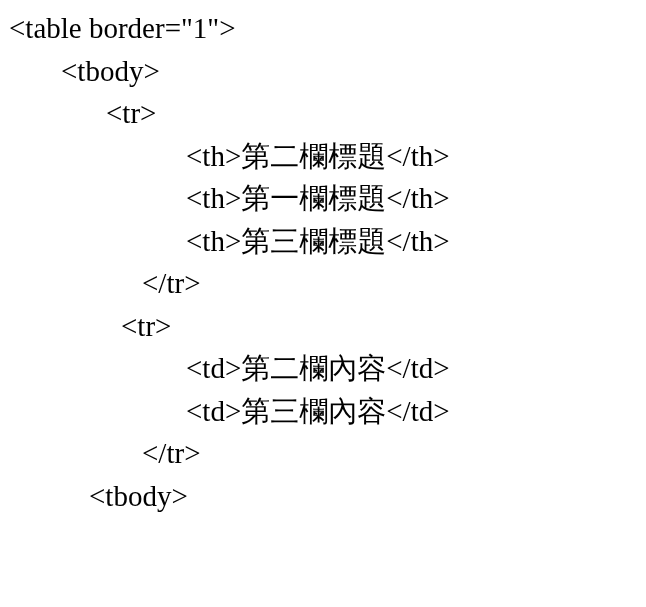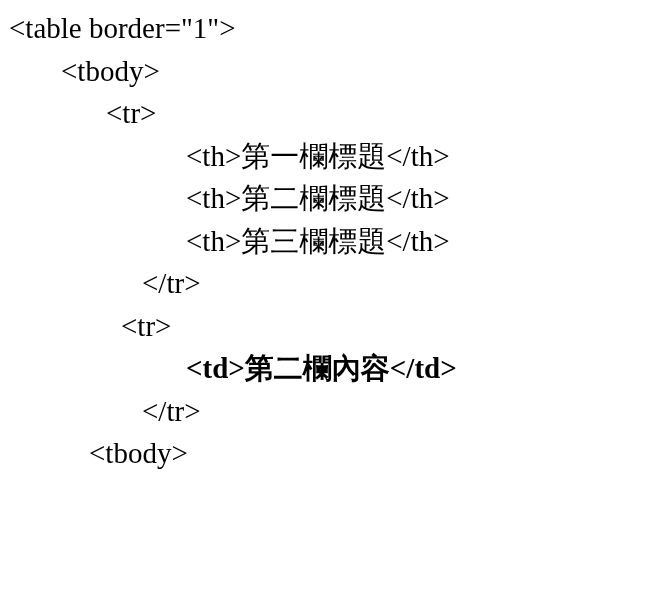--- a/index.html
+++ b/index.html
@@ -26,22 +26,23 @@
   }
 </style>
 </head>
 <body style="background: rgb(255, 255, 255);">
 
 <main>
   <div class="code-block" style="color: rgb(0, 0, 0);">
       <div class="code-line" style="padding-left: 0px;">&lt;table border="1"&gt;</div>
       <div class="code-line" style="padding-left: 52px;">&lt;tbody&gt;</div>
       <div class="code-line" style="padding-left: 97px;">&lt;tr&gt;</div>
+      <div class="code-line" style="padding-left: 177px;">&lt;th&gt;第二欄標題&lt;/th&gt;</div>
       <div class="code-line" style="padding-left: 177px;">&lt;th&gt;第一欄標題&lt;/th&gt;</div>
-      <div class="code-line" style="padding-left: 177px;">&lt;th&gt;第二欄標題&lt;/th&gt;</div>
       <div class="code-line" style="padding-left: 177px;">&lt;th&gt;第三欄標題&lt;/th&gt;</div>
       <div class="code-line" style="padding-left: 133px;">&lt;/tr&gt;</div>
       <div class="code-line" style="padding-left: 112px;">&lt;tr&gt;</div>
-      <div class="code-line" style="padding-left: 177px; font-weight: bold;">&lt;td&gt;第二欄內容&lt;/td&gt;</div>
+      <div class="code-line" style="padding-left: 177px;">&lt;td&gt;第二欄內容&lt;/td&gt;</div>
+      <div class="code-line" style="padding-left: 177px;">&lt;td&gt;第三欄內容&lt;/td&gt;</div>
       <div class="code-line" style="padding-left: 133px;">&lt;/tr&gt;</div>
       <div class="code-line" style="padding-left: 80px;">&lt;tbody&gt;</div>
     </div>
 </main>
 
 </body></html>

